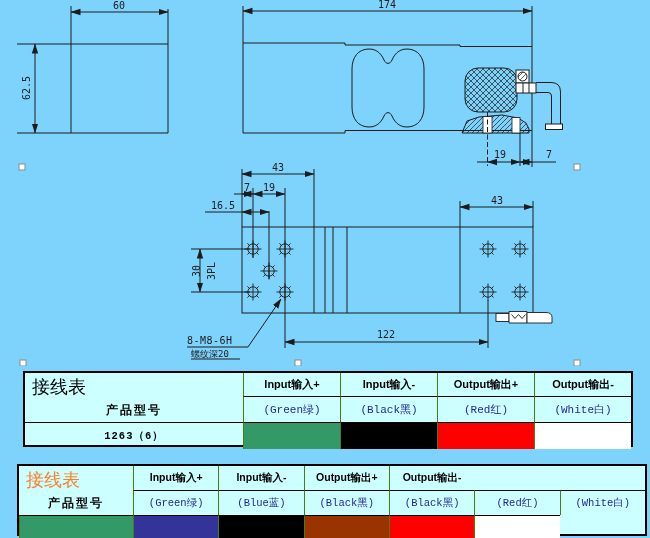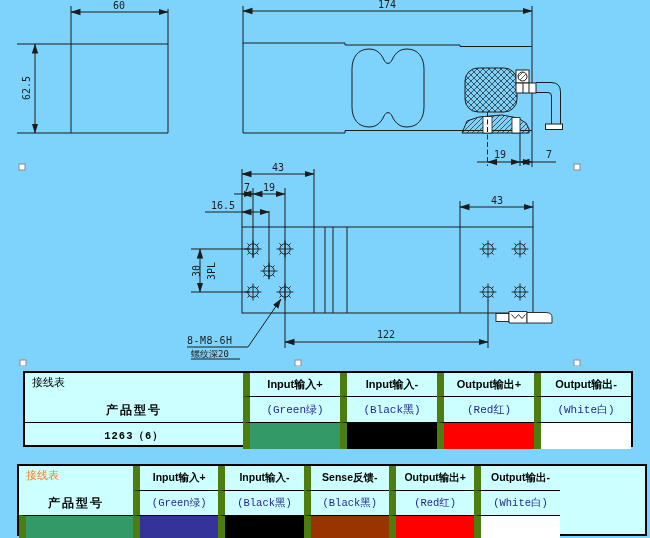--- a/index.html
+++ b/index.html
@@ -7,25 +7,25 @@
         font-family:"Liberation Sans",sans-serif;}
   svg{position:absolute;left:0;top:0;}
   svg text{font-family:"DejaVu Sans Mono","Liberation Sans",monospace;font-size:10px;fill:#1c1c1c;}
   svg .rot{font-size:10px;}
   svg .callout{font-size:10px;letter-spacing:0.5px;}
   svg .callout2{font-size:9px;}
 
   .wtable{position:absolute;display:grid;background:#CCFFFF;border:2px solid #000;box-sizing:border-box;}
   .wtable .cell{box-sizing:border-box;display:flex;align-items:center;justify-content:center;
                 overflow:hidden;white-space:nowrap;}
-  .cell.bl{border-left:7px solid #4d7c0f;}
+  .cell.bl{border-left:1px solid #4d7c0f;}
   .cell.bt{border-top:1px solid #000;font-family:Liberation Mono, monospace;}
   .label-cell{grid-column:1;grid-row:1/3;display:flex;flex-direction:column;justify-content:space-between;
               box-sizing:border-box;padding:2px 0 3px 0;}
-  .w-title{font-size:11px;padding-left:7px;color:#000;}
+  .w-title{font-size:18px;padding-left:7px;color:#000;}
   .wtable--six .w-title{color:#FF7F27;}
   .w-product{font-weight:bold;font-size:12px;text-align:center;letter-spacing:2px;}
   .w-head{font-weight:bold;font-size:11px;}
   .wtable--six .w-head{font-size:10.5px;}
   .w-wire{color:#1F1F96;font-size:11px;}
   .wtable--six .w-wire{font-size:10.5px;}
   .w-model{font-weight:bold;font-size:10.5px;letter-spacing:1px;}
   .swatch{height:100%;}
 </style>
 </head>
@@ -210,24 +210,24 @@
   </div>
 
   <div class="wtable wtable--six" style="left:17px;top:464px;width:630px;height:72px;
               grid-template-columns:114px repeat(6,1fr);grid-template-rows:24px 25px 23px;">
     <div class="label-cell">
       <div class="w-title">接线表</div>
       <div class="w-product">产品型号</div>
     </div>
     <div class="cell bl w-head" style="grid-row:1">Input输入+</div>
     <div class="cell bl w-head" style="grid-row:1">Input输入-</div>
-    <div class="cell bl w-head" style="grid-row:1">Sense反馈-</div>
     <div class="cell bl w-head" style="grid-row:1">Output输出+</div>
     <div class="cell bl w-head" style="grid-row:1">Output输出-</div>
     <div class="cell bl bt w-wire" style="grid-row:2;grid-column:2">(Green绿)</div>
+    <div class="cell bl bt w-wire" style="grid-row:2">(Blue蓝)</div>
     <div class="cell bl bt w-wire" style="grid-row:2">(Black黑)</div>
     <div class="cell bl bt w-wire" style="grid-row:2">(Black黑)</div>
     <div class="cell bl bt w-wire" style="grid-row:2">(Red红)</div>
     <div class="cell bl bt w-wire" style="grid-row:2">(White白)</div>
     <div class="cell bl bt swatch" style="grid-row: 3; background: rgb(51, 153, 102);"></div>
     <div class="cell bl bt swatch" style="grid-row: 3; background: rgb(51, 51, 153);"></div>
     <div class="cell bl bt swatch" style="grid-row: 3; background: rgb(0, 0, 0);"></div>
     <div class="cell bl bt swatch" style="grid-row: 3; background: rgb(153, 51, 0);"></div>
     <div class="cell bl bt swatch" style="grid-row: 3; background: rgb(255, 0, 0);"></div>
     <div class="cell bl bt swatch" style="grid-row: 3; background: rgb(255, 255, 255);"></div>

